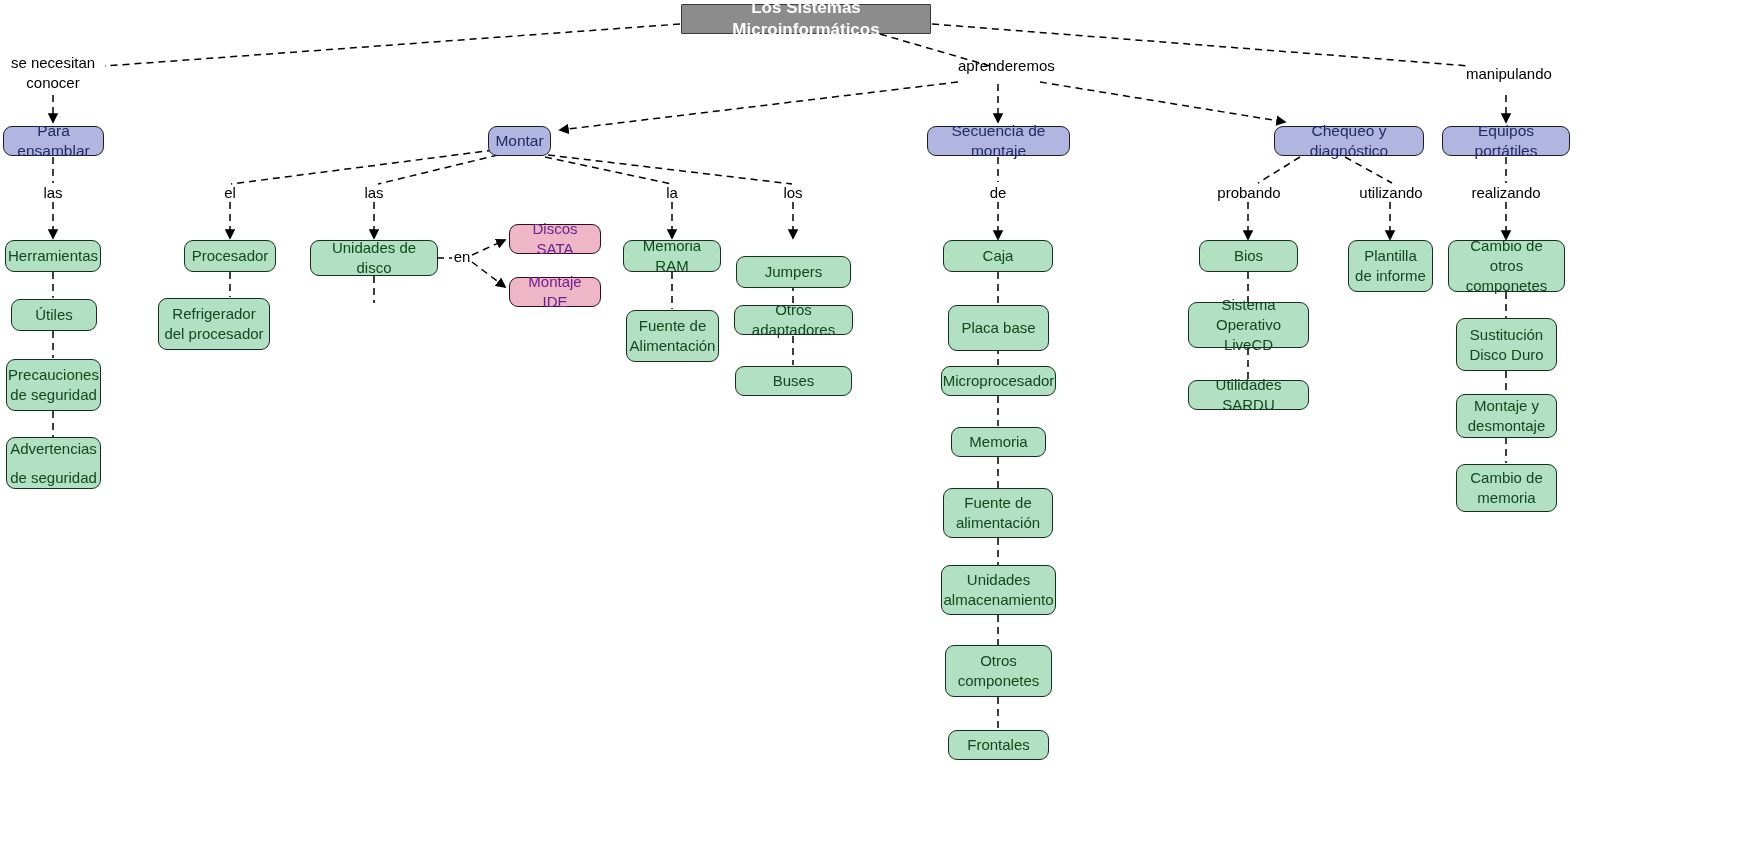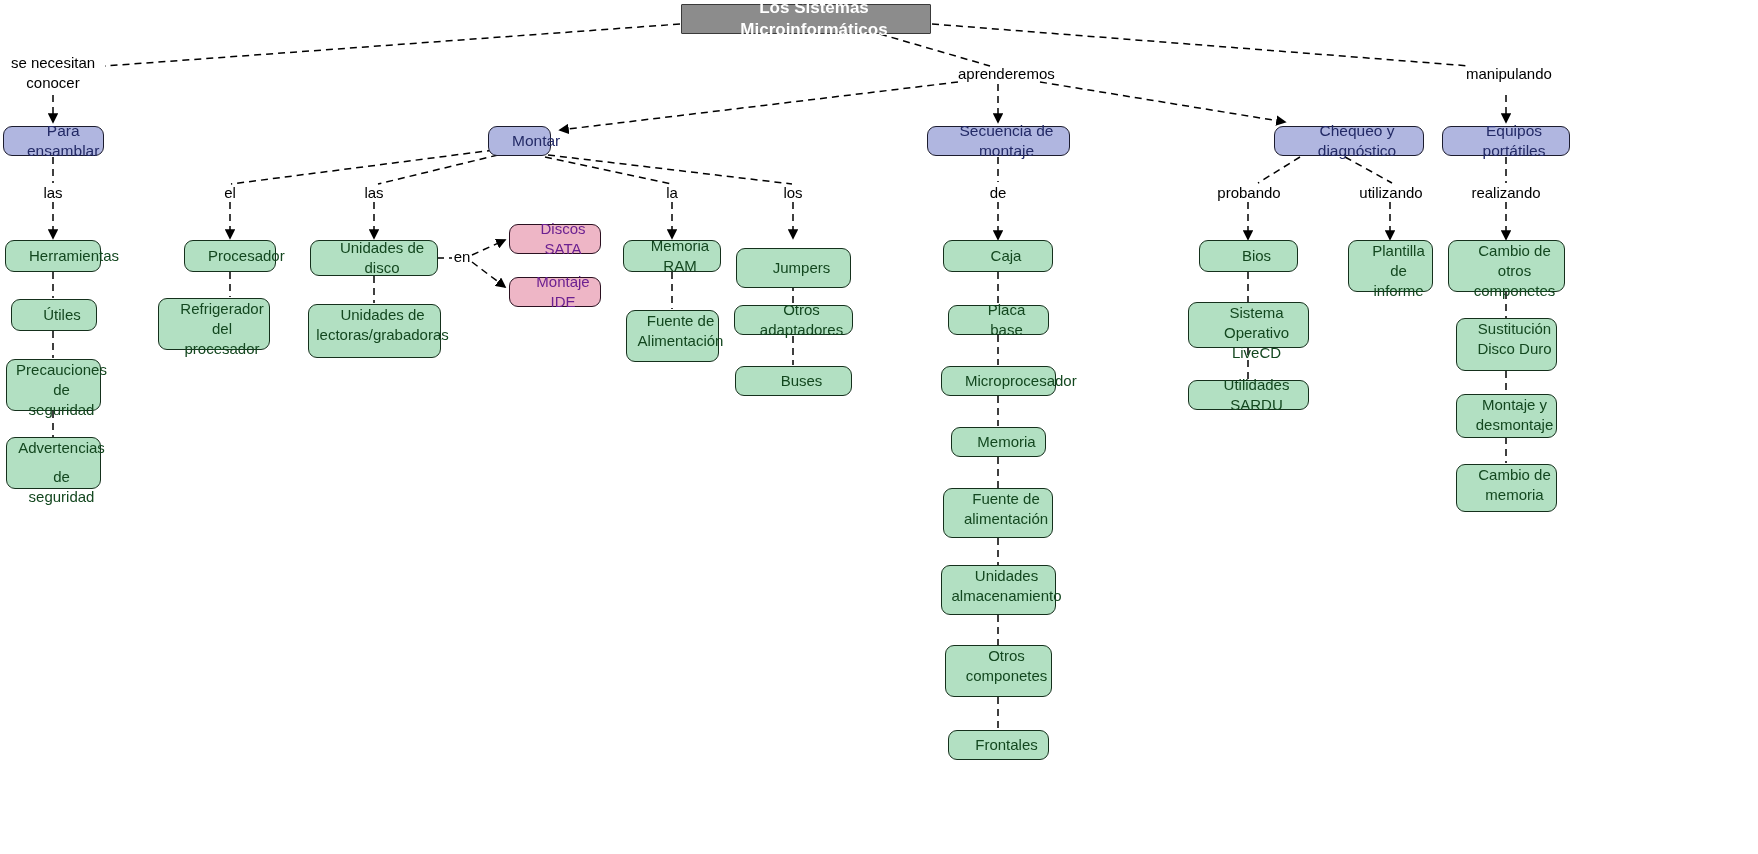--- a/index.html
+++ b/index.html
@@ -20,25 +20,24 @@
     left:0; top:0;
     width:1758px; height:854px;
     pointer-events:none;
   }
   
   .node{
     position:absolute;
     box-sizing:border-box;
     display:flex;
     align-items:center;
-    justify-content:flex-start;
+    justify-content:center;
     text-align:center;
     line-height:1.32;
     z-index:3;
-    padding-left:16px;
   }
   .node .txt{display:block;width:100%;padding:0 7px;}
 
   .node.root{
     background:#8c8c8c;
     border:1px solid #3a3a3a;
     color:#ffffff;
     font-weight:bold;
     font-size:17px;
     border-radius:1px;
@@ -160,21 +159,21 @@
 
   <div class="node root" style="left:681px;top:4px;width:250px;height:30px;">
     <span class="txt">Los Sistemas Microinformáticos</span>
   </div>
 
   <div class="linklabel" style="left:3px;top:53px;width:100px;">
     <div>se necesitan</div>
     <div>conocer</div>
   </div>
 
-  <div class="linklabel" style="left:958px;top:64px;width:86px;">aprenderemos</div>
+  <div class="linklabel" style="left:958px;top:56px;width:86px;">aprenderemos</div>
 
   <div class="linklabel" style="left:1466px;top:64px;width:82px;">manipulando</div>
 
   <div class="node blue" style="left:3px;top:126px;width:101px;height:30px;">
     <span class="txt">Para ensamblar</span>
   </div>
 
   <div class="node blue" style="left:488px;top:126px;width:63px;height:30px;">
     <span class="txt">Montar</span>
   </div>
@@ -221,54 +220,50 @@
     <span class="txt">Procesador</span>
   </div>
   <div class="node green" style="left:158px;top:298px;width:112px;height:52px;flex-direction:column;">
     <span>Refrigerador</span>
     <span>del procesador</span>
   </div>
 
   <div class="node green" style="left:310px;top:240px;width:128px;height:36px;">
     <span class="txt">Unidades de disco</span>
   </div>
-  <div class="node green" style="left:308px;top:304px;width:133px;height:54px;flex-direction:column;">
-    <span>Unidades de</span>
-    <span>lectoras/grabadoras</span>
-  </div>
 
   <div class="node pink" style="left:509px;top:224px;width:92px;height:30px;">
     <span class="txt">Discos SATA</span>
   </div>
   <div class="node pink" style="left:509px;top:277px;width:92px;height:30px;">
     <span class="txt">Montaje IDE</span>
   </div>
 
   <div class="node green" style="left:623px;top:240px;width:98px;height:32px;">
     <span class="txt">Memoria RAM</span>
   </div>
   <div class="node green" style="left:626px;top:310px;width:93px;height:52px;flex-direction:column;">
     <span>Fuente de</span>
     <span>Alimentación</span>
   </div>
 
-  <div class="node green" style="left:736px;top:248px;width:115px;height:40px;">
+  <div class="node green" style="left:736px;top:256px;width:115px;height:32px;">
     <span class="txt">Jumpers</span>
   </div>
   <div class="node green" style="left:734px;top:305px;width:119px;height:30px;">
     <span class="txt">Otros adaptadores</span>
   </div>
   <div class="node green" style="left:735px;top:366px;width:117px;height:30px;">
     <span class="txt">Buses</span>
   </div>
 
   <div class="node green" style="left:943px;top:240px;width:110px;height:32px;">
     <span class="txt">Caja</span>
   </div>
-  <div class="node green" style="left:948px;top:305px;width:101px;height:30px;">
+  <div class="node green" style="left:948px;top:305px;width:101px;height:46px;">
     <span class="txt">Placa base</span>
   </div>
   <div class="node green" style="left:941px;top:366px;width:115px;height:30px;">
     <span class="txt">Microprocesador</span>
   </div>
   <div class="node green" style="left:951px;top:427px;width:95px;height:30px;">
     <span class="txt">Memoria</span>
   </div>
   <div class="node green" style="left:943px;top:488px;width:110px;height:50px;flex-direction:column;">
     <span>Fuente de</span>

